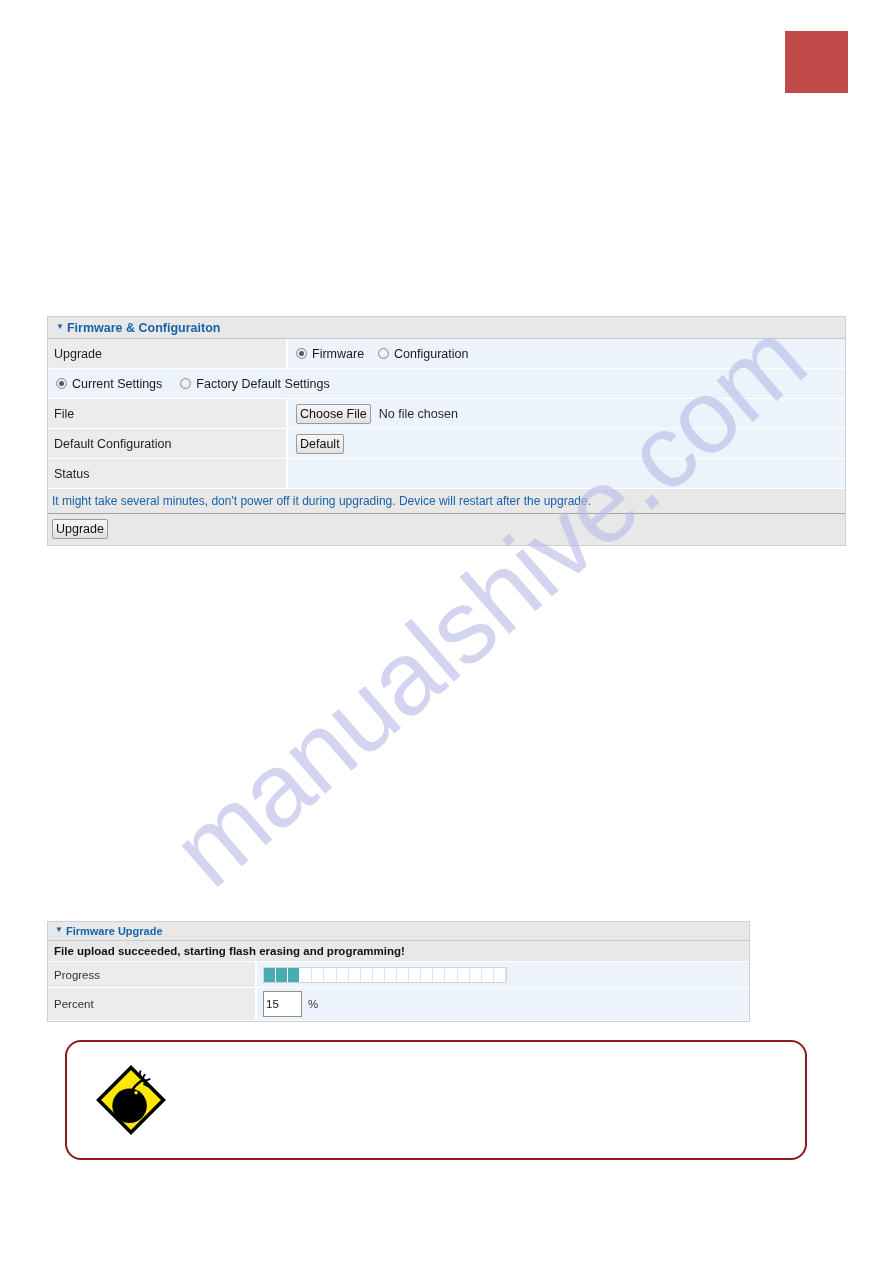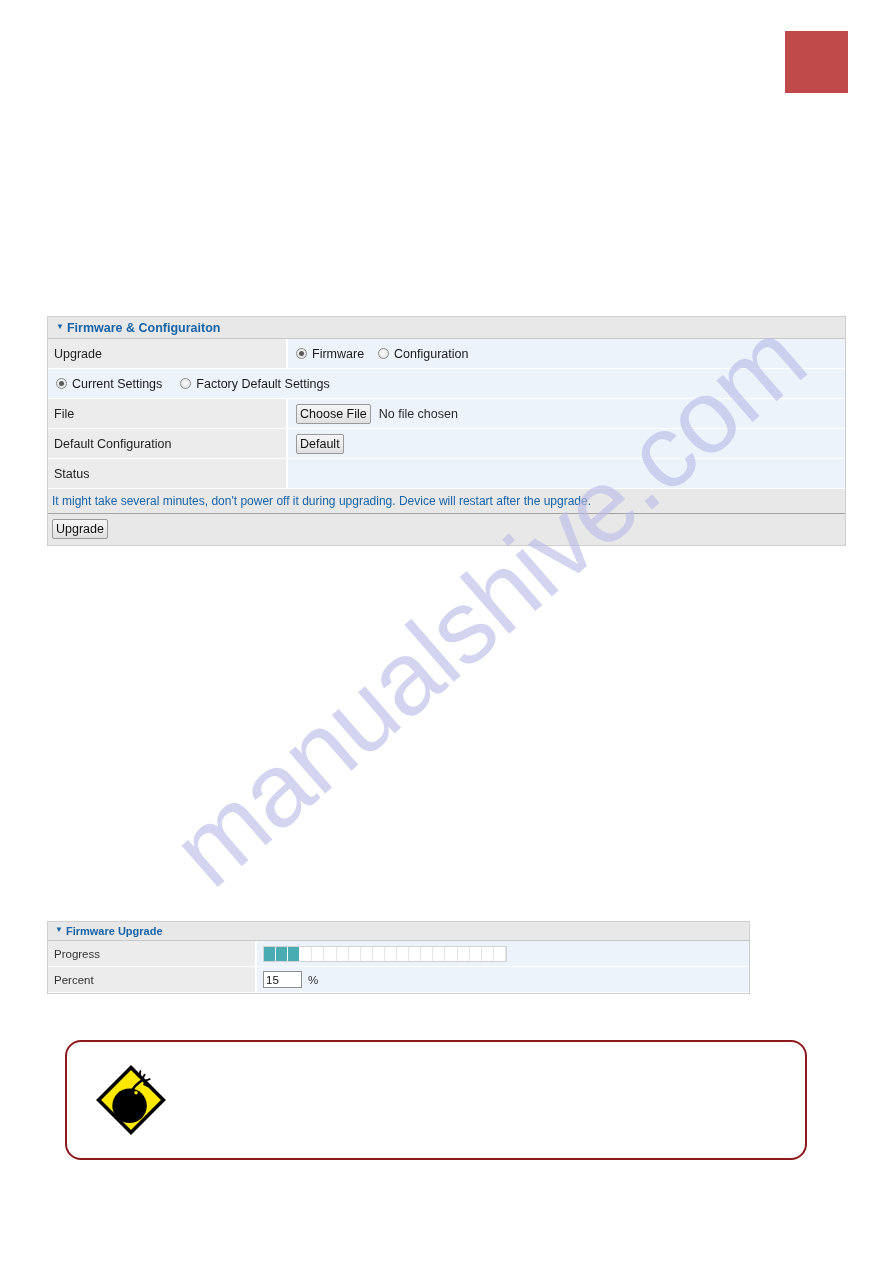--- a/index.html
+++ b/index.html
@@ -260,21 +260,21 @@
     border-right: 1px solid #e4e4e4;
     box-sizing: border-box;
   }
   .progress-seg.filled {
     background: #4aacb3;
     border-right: 1px solid #ffffff;
   }
 
   .percent-input {
     width: 39px;
-    height: 17px;
+    height: 26px;
     border: 1px solid #8f8f8f;
     background: #ffffff;
     font-family: "Liberation Sans", sans-serif;
     font-size: 11.5px;
     color: #111111;
     padding: 0 2px;
     box-sizing: border-box;
   }
   .percent-sign {
     margin-left: 6px;
@@ -386,20 +386,21 @@
   </div>
 </div>
 
 <div class="panel" id="panel-upgrade">
 
   <div class="panel-header">
     <span class="tri">▼</span>
     <span>Firmware Upgrade</span>
   </div>
 
+  <div class="status-line">File upload succeeded, starting flash erasing and programming!</div>
 
   <div class="row-upg">
     <div class="cell-label">Progress</div>
     <div class="cell-value">
       <div class="progress-bar" id="progress-bar">
           <div class="progress-seg filled"></div>
           <div class="progress-seg filled"></div>
           <div class="progress-seg filled"></div>
           <div class="progress-seg"></div>
           <div class="progress-seg"></div>

